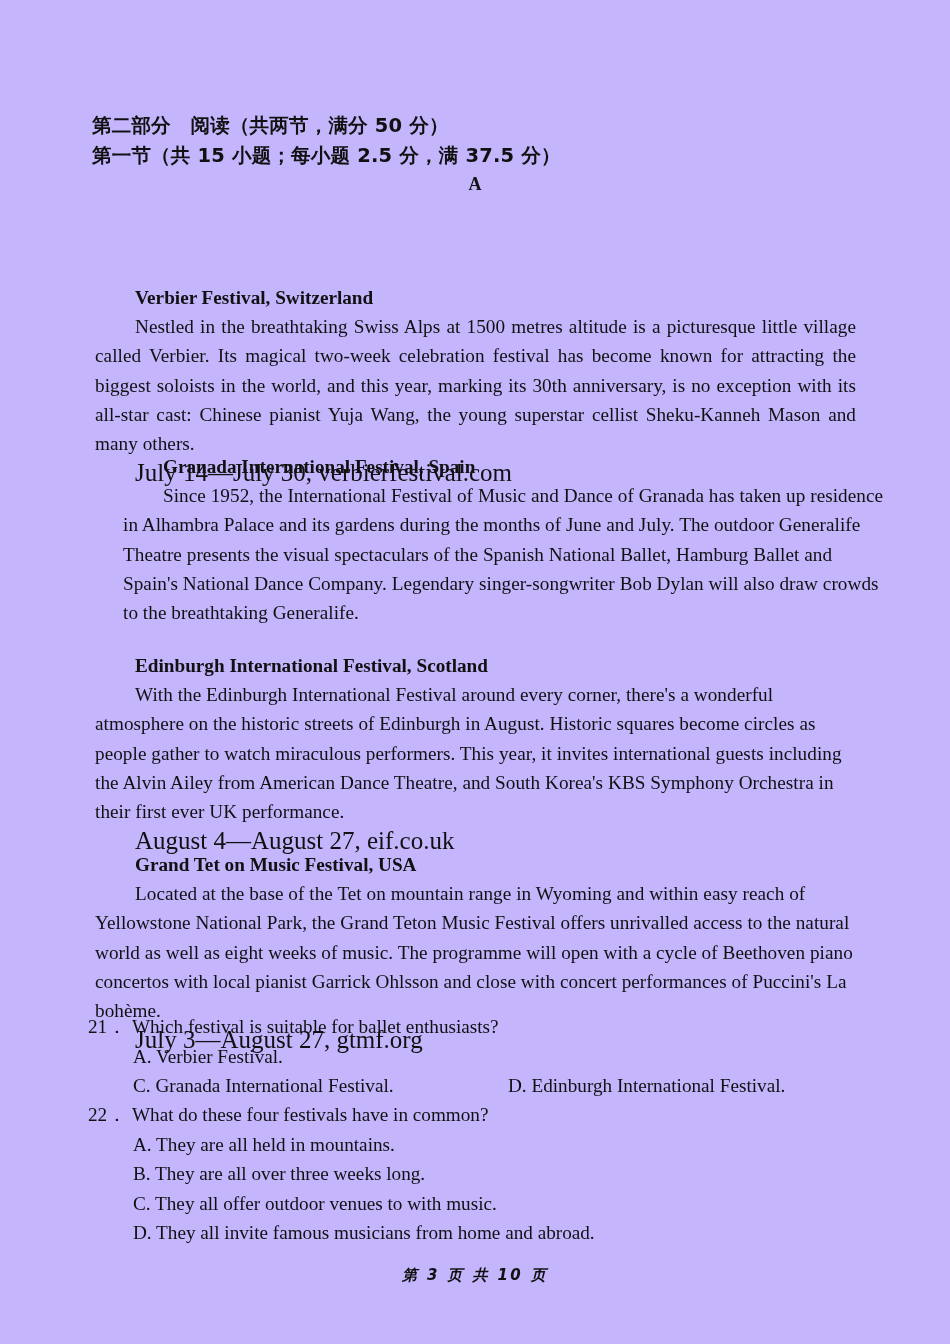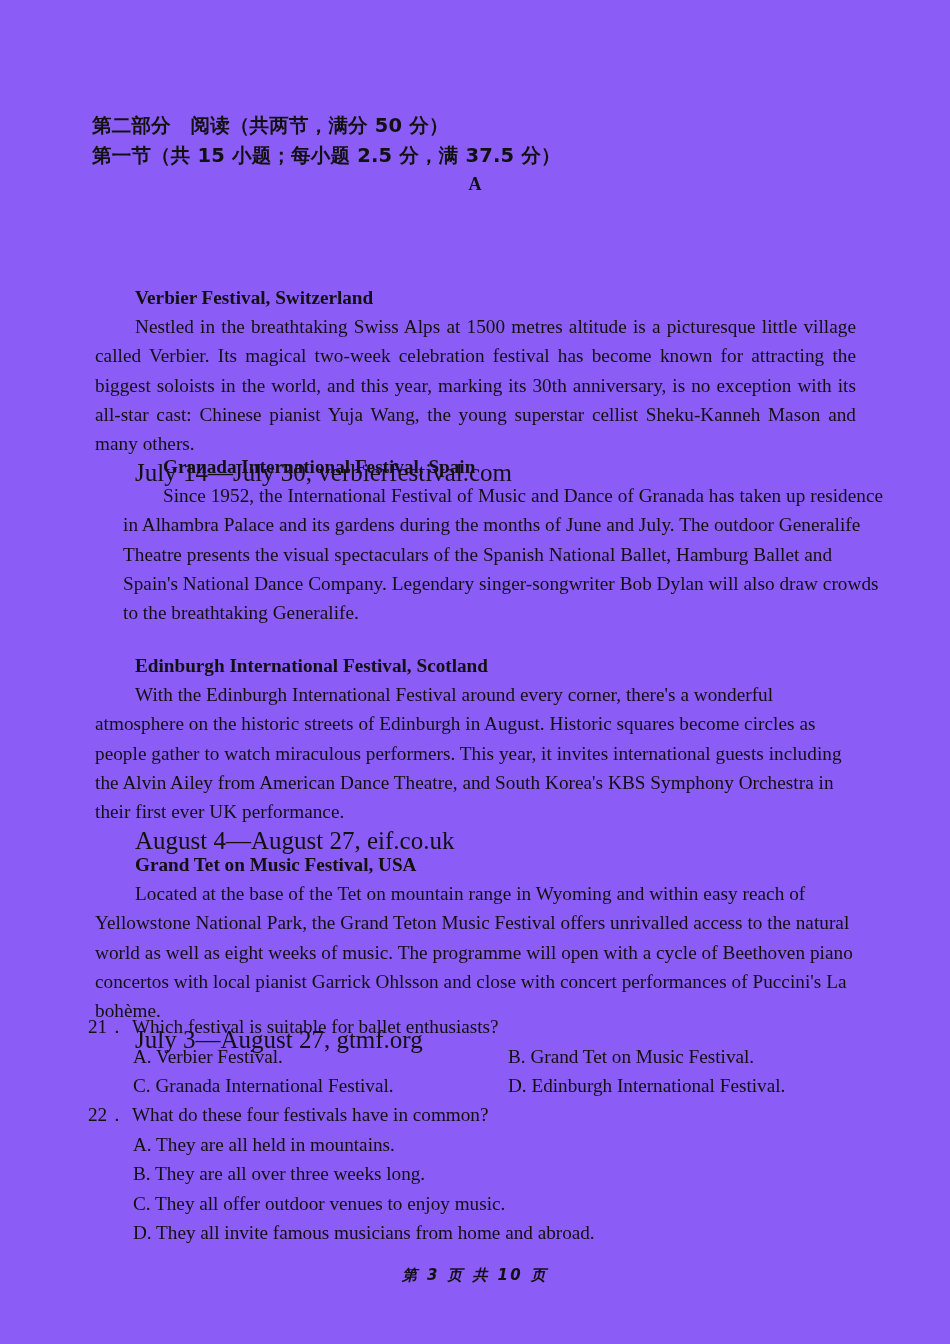--- a/index.html
+++ b/index.html
@@ -14,21 +14,21 @@
     font-family: "Liberation Serif", "DejaVu Serif", serif;
     color: #111111;
     overflow: hidden;
   }
 
   .page {
     position: absolute;
     left: 0; top: 0;
     width: 950px;
     height: 1344px;
-    background: #8b5cf6;
+    background: #c4b5fd;
   }
 
   
   .sec-head {
     position: absolute;
     left: 92px;
     font-family: "DejaVu Sans", "Liberation Sans", sans-serif;
     font-weight: bold;
     font-size: 19.5px;
     letter-spacing: 0.2px;
@@ -169,33 +169,32 @@
     <p class="body last-left">Located at the base of the Tet on mountain range in Wyoming and within easy reach of Yellowstone National Park, the Grand Teton Music Festival offers unrivalled access to the natural world as well as eight weeks of music. The programme will open with a cycle of Beethoven piano concertos with local pianist Garrick Ohlsson and close with concert performances of Puccini's La bohème.</p>
     <p class="noindent">July 3—August 27, gtmf.org</p>
   </div>
 
   <div class="q-block" style="top:1012px;">
     <div class="q-line">
       <span class="q-num">21．</span><span class="q-text">Which festival is suitable for ballet enthusiasts?</span>
     </div>
     <div class="opt-row">
       <span class="opt-a">A. Verbier Festival.</span>
-      <span class="opt-b">B. Grand Tet on Music Festival.</span>
     </div>
     <div class="opt-row">
       <span class="opt-a">C. Granada International Festival.</span>
       <span class="opt-b">D. Edinburgh International Festival.</span>
     </div>
   </div>
 
   <div class="q-block" style="top:1100px;">
     <div class="q-line">
       <span class="q-num">22．</span><span class="q-text">What do these four festivals have in common?</span>
     </div>
     <div class="opt-single">A. They are all held in mountains.</div>
     <div class="opt-single">B. They are all over three weeks long.</div>
-    <div class="opt-single">C. They all offer outdoor venues to enjoy music.</div>
+    <div class="opt-single">C. They all offer outdoor venues to with music.</div>
     <div class="opt-single">D. They all invite famous musicians from home and abroad.</div>
   </div>
 
   <div class="footer">第 3 页 共 10 页</div>
 
 </div>
 
 </body></html>

